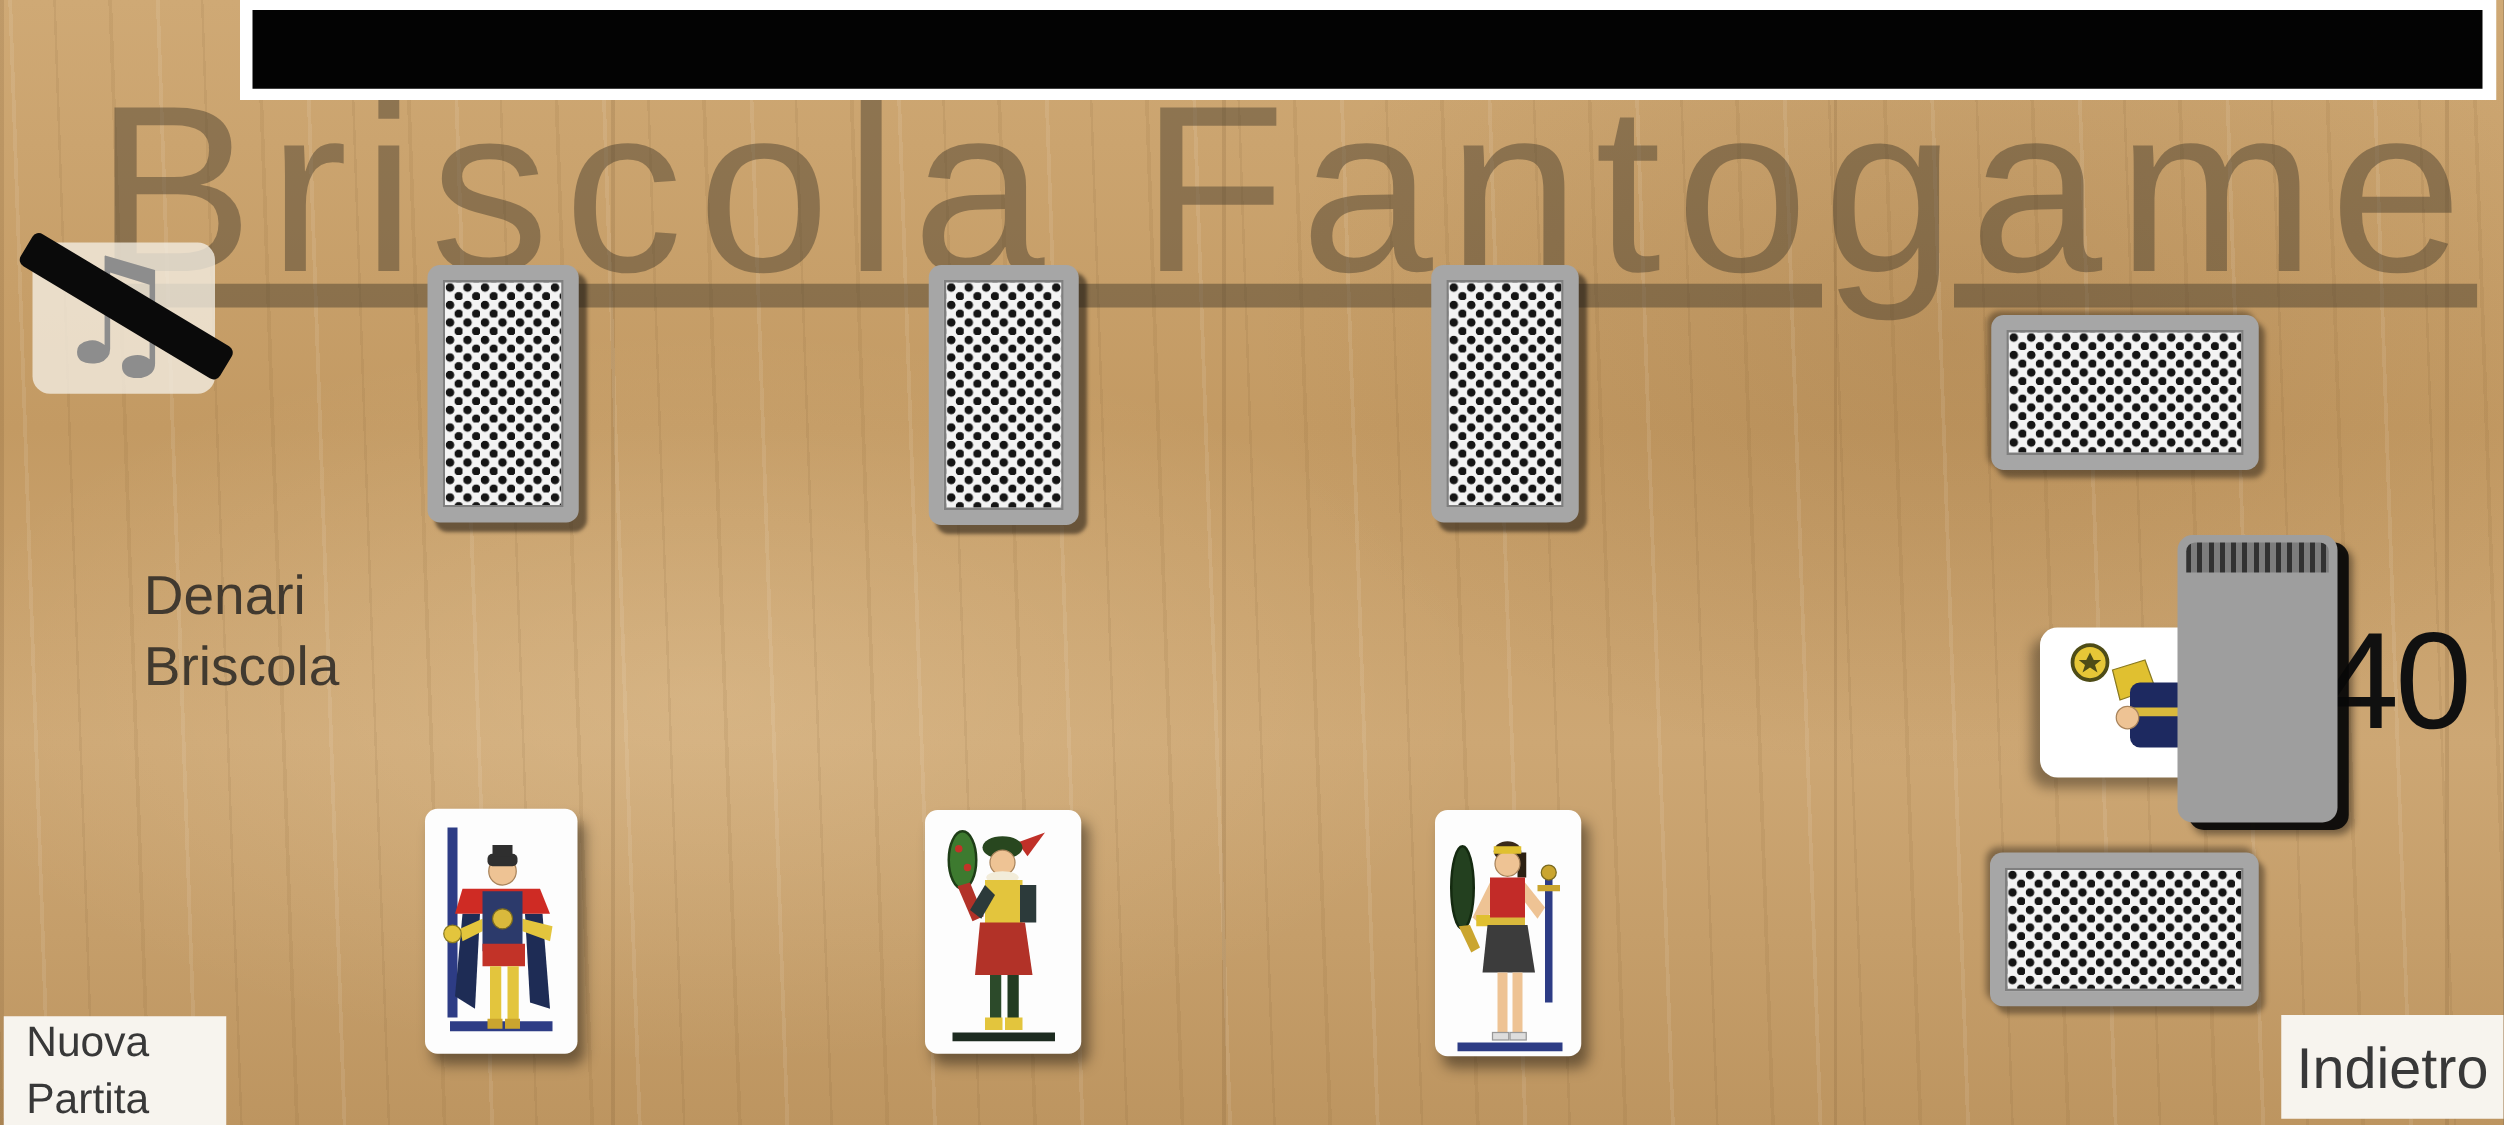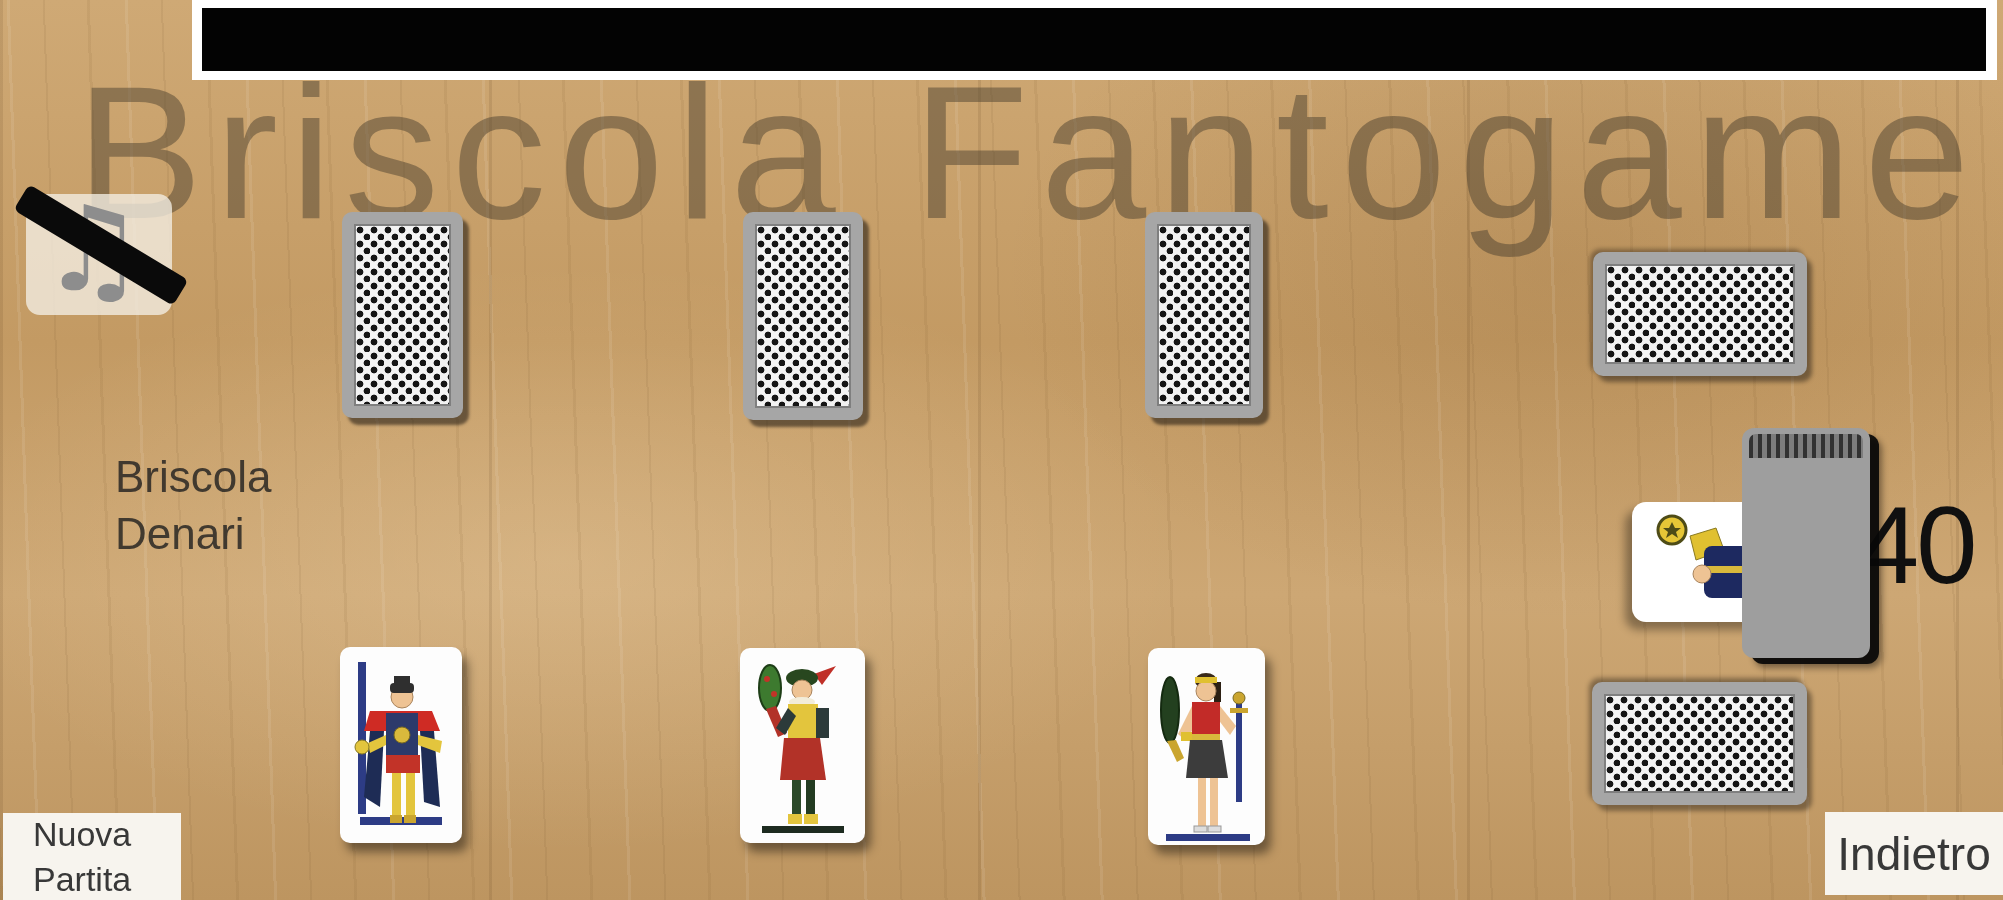--- a/index.html
+++ b/index.html
@@ -16,21 +16,21 @@
         rgba(86,56,24,0.13) 0 3px, rgba(0,0,0,0) 3px 489px),
       radial-gradient(ellipse 900px 420px at 28% 62%, rgba(255,235,200,0.20), rgba(0,0,0,0) 70%),
       radial-gradient(ellipse 800px 500px at 78% 30%, rgba(120,80,35,0.16), rgba(0,0,0,0) 70%),
       linear-gradient(180deg,#cfa975 0%,#c39a63 38%,#cda774 66%,#bd9560 100%);
   }
 
   
   .watermark{
     position:absolute;left:76px;top:52px;
     font-size:190px;line-height:200px;letter-spacing:12px;
-    color:rgba(74,62,45,0.48);white-space:nowrap;z-index:1;
+    color:rgba(74,62,45,0.48);white-space:nowrap;z-index:1;text-decoration:underline;
   }
 
   
   .banner{
     position:absolute;left:192px;top:0;width:1805px;height:80px;
     background:#ffffff;z-index:3;
   }
   .banner .black{
     position:absolute;left:10px;right:11px;top:8px;bottom:9px;
     background:#030303;
@@ -111,21 +111,21 @@
   .pc3{left:1148px;top:648px;width:117px;height:197px;}
   .face-card svg{position:absolute;inset:0;width:100%;height:100%;}
 
   
   .btn{
     position:absolute;background:#f7f4ee;color:#383838;z-index:6;
     display:flex;align-items:center;cursor:pointer;
   }
   .btn-new{
     left:3px;top:813px;width:178px;height:87px;
-    font-size:34px;line-height:45px;padding-left:30px;box-sizing:border-box;
+    font-size:34px;line-height:45px;padding-left:18px;box-sizing:border-box;
   }
   .btn-back{
     left:1825px;top:812px;width:178px;height:83px;
     font-size:46px;justify-content:center;
   }
 </style>
 </head>
 <body>
 
 <div class="stage">
@@ -145,22 +145,22 @@
     <div class="pattern"></div>
   </div>
   <div class="card-back opp-card2">
     <div class="pattern"></div>
   </div>
   <div class="card-back opp-card3">
     <div class="pattern"></div>
   </div>
 
   <div class="briscola-label">
+    <div>Denari</div>
     <div>Briscola</div>
-    <div>Denari</div>
   </div>
 
   <div class="card-back pile-top-right" title="pila carte coperte">
     <div class="pattern"></div>
   </div>
   <div class="card-back pile-bottom-right" title="pila carte coperte">
     <div class="pattern"></div>
   </div>
 
   <div class="briscola-card" title="carta di Denari (parzialmente coperta)">

